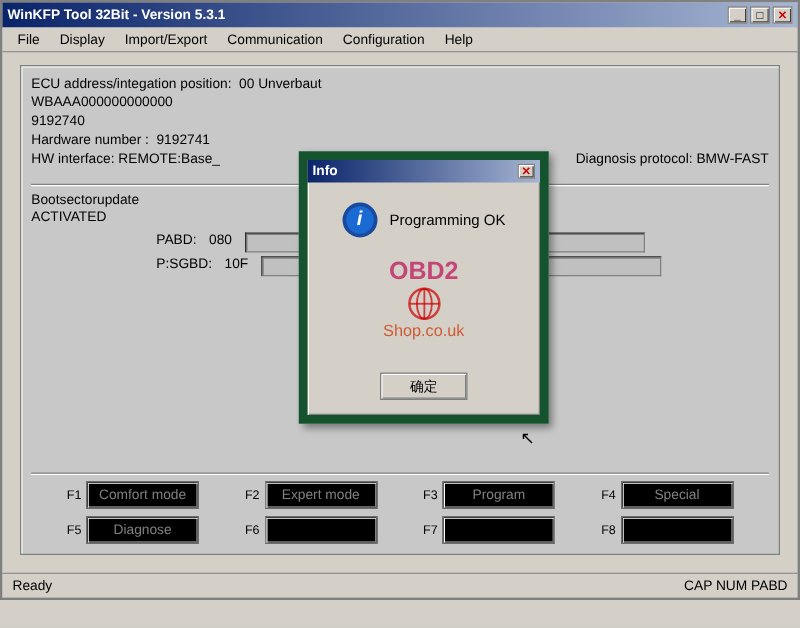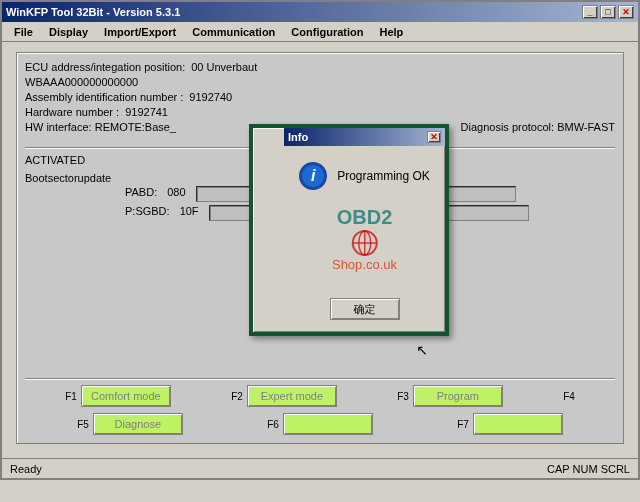--- a/index.html
+++ b/index.html
@@ -67,21 +67,20 @@
       align-items: center;
       padding: 0 4px;
       border-bottom: 1px solid #808080;
       flex-shrink: 0;
     }
 
     .menu-item {
       padding: 2px 8px;
       font-size: 11px;
       cursor: pointer;
-      font-weight: bold;
     }
 
     
     .content-area {
       flex: 1;
       display: flex;
       flex-direction: column;
       padding: 10px;
       position: relative;
       background: #d4d0c8;
@@ -150,21 +149,21 @@
     }
 
     .fn-label {
       font-size: 10px;
       color: #000;
     }
 
     .fn-btn {
       width: 90px;
       height: 22px;
-      background: #bef264;
+      background: #000000;
       border: 1px solid #808080;
       box-shadow: inset 1px 1px #fff, inset -1px -1px #808080;
       font-size: 11px;
       cursor: pointer;
       display: flex;
       align-items: center;
       justify-content: center;
       color: #808080;
     }
 
@@ -199,27 +198,26 @@
       height: 100%;
       display: flex;
       align-items: center;
       justify-content: center;
       pointer-events: none;
     }
 
     .dialog {
       width: 200px;
       background: #d4d0c8;
-      border: 4px solid #14532d;
+      border: 7px solid #14532d;
       box-shadow: inset 1px 1px #fff, inset -1px -1px #808080, 3px 3px 6px rgba(0,0,0,0.4);
       pointer-events: all;
       position: relative;
       top: -20px;
-      left: 29px;
-      padding-left: 31px;
+      left: 19px;
     }
 
     .dialog-title-bar {
       background: linear-gradient(to right, #0a246a, #a6b5d3);
       height: 18px;
       display: flex;
       align-items: center;
       justify-content: space-between;
       padding: 0 4px;
     }
@@ -339,37 +337,36 @@
     <div class="main-bg">
 
       <div class="info-row">
         <span class="info-label">ECU address/integation position:</span>
         <span class="info-value">00   Unverbaut</span>
       </div>
       <div class="info-row">
         <span class="info-value">WBAAA000000000000</span>
       </div>
       <div class="info-row">
-        <span class="info-label">Assembly identification number :</span>
         <span class="info-value">9192740</span>
       </div>
       <div class="info-row">
         <span class="info-label">Hardware number :</span>
         <span class="info-value">9192741</span>
       </div>
       <div class="hw-diag-row">
         <span class="info-label">HW interface:  REMOTE:Base_</span>
         <span class="info-label">Diagnosis protocol:  BMW-FAST</span>
       </div>
 
       <div class="separator"></div>
 
       <div class="boot-section">
+        <div style="font-size:11px; margin-bottom:2px;">Bootsectorupdate</div>
         <div style="font-size:11px; margin-bottom:6px;">ACTIVATED</div>
-        <div style="font-size:11px; margin-bottom:2px;">Bootsectorupdate</div>
         <div class="pabd-row">
           <span>PABD:</span>
           <span>080</span>
           <div class="progress-area"></div>
         </div>
         <div class="psgbd-row">
           <span>P:SGBD:</span>
           <span>10F</span>
           <div class="progress-area"></div>
         </div>
@@ -387,68 +384,73 @@
           <div class="fn-btn-group">
             <span class="fn-label">F2</span>
             <div class="fn-btn">Expert mode</div>
           </div>
           <div class="fn-btn-group">
             <span class="fn-label">F3</span>
             <div class="fn-btn">Program</div>
           </div>
           <div class="fn-btn-group">
             <span class="fn-label">F4</span>
+            <div class="fn-btn">Special</div>
           </div>
         </div>
         <div class="btn-row" style="margin-top:6px;">
           <div class="fn-btn-group">
             <span class="fn-label">F5</span>
             <div class="fn-btn">Diagnose</div>
           </div>
           <div class="fn-btn-group">
             <span class="fn-label">F6</span>
             <div class="fn-btn"></div>
           </div>
           <div class="fn-btn-group">
             <span class="fn-label">F7</span>
+            <div class="fn-btn"></div>
+          </div>
+          <div class="fn-btn-group">
+            <span class="fn-label">F8</span>
             <div class="fn-btn"></div>
           </div>
         </div>
       </div>
     </div>
 
     <div class="modal-overlay">
       <div class="dialog">
         <div class="dialog-title-bar">
           <span class="dialog-title-text">Info</span>
           <div class="dialog-close-btn">✕</div>
         </div>
         <div class="dialog-content">
           <div class="dialog-body">
             <div class="info-icon">i</div>
             <span style="font-size:12px;">Programming OK</span>
           </div>
 
           <div style="position:relative; width:100%; height:40px; margin-bottom:8px;">
             <div style="position:absolute; top:0; left:50%; transform:translateX(-50%); text-align:center; pointer-events:none;">
-              <span style="font-size:20px; font-weight:bold; color:#0f766e; opacity:0.75;">OBD2</span>
+              <span style="font-size:20px; font-weight:bold; color:#be185d; opacity:0.75;">OBD2</span>
               <svg width="28" height="28" viewBox="0 0 28 28" style="vertical-align:middle; margin: 0 2px;">
                 <circle cx="14" cy="14" r="12" fill="none" stroke="#cc0000" stroke-width="2" opacity="0.7"></circle>
                 <ellipse cx="14" cy="14" rx="6" ry="12" fill="none" stroke="#cc0000" stroke-width="1.5" opacity="0.7"></ellipse>
                 <line x1="2" y1="14" x2="26" y2="14" stroke="#cc0000" stroke-width="1.5" opacity="0.7"></line>
                 <line x1="14" y1="2" x2="14" y2="26" stroke="#cc0000" stroke-width="1.5" opacity="0.7"></line>
               </svg>
               <span style="font-size:13px; color:#cc3300; opacity:0.75;">Shop.co.uk</span>
             </div>
           </div>
           <div class="dialog-ok-btn">确定</div>
         </div>
       </div>
     </div>
 
     <div class="cursor-indicator">↖</div>
   </div>
 
   <div class="status-bar">
     <span class="status-left">Ready</span>
-    <span class="status-right">CAP  NUM  SCRL</span>
+    <span class="status-right">CAP  NUM  PABD</span>
   </div>
 </div>
 
 </body></html>

